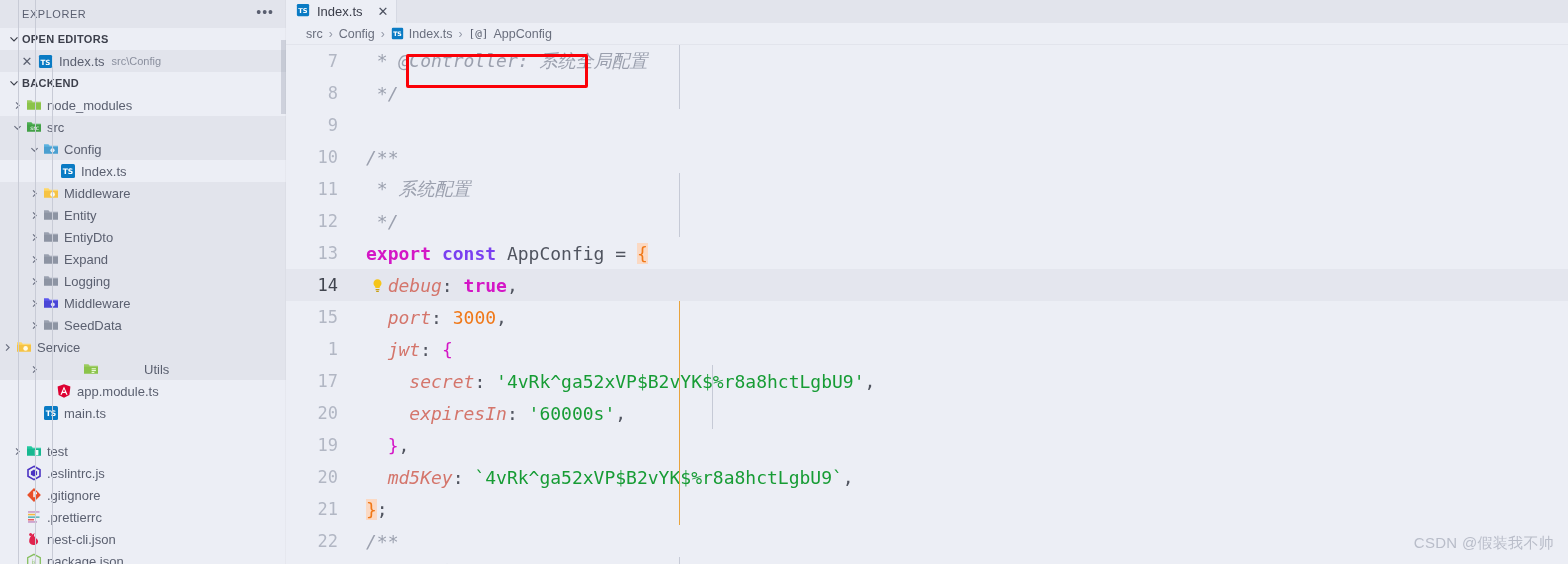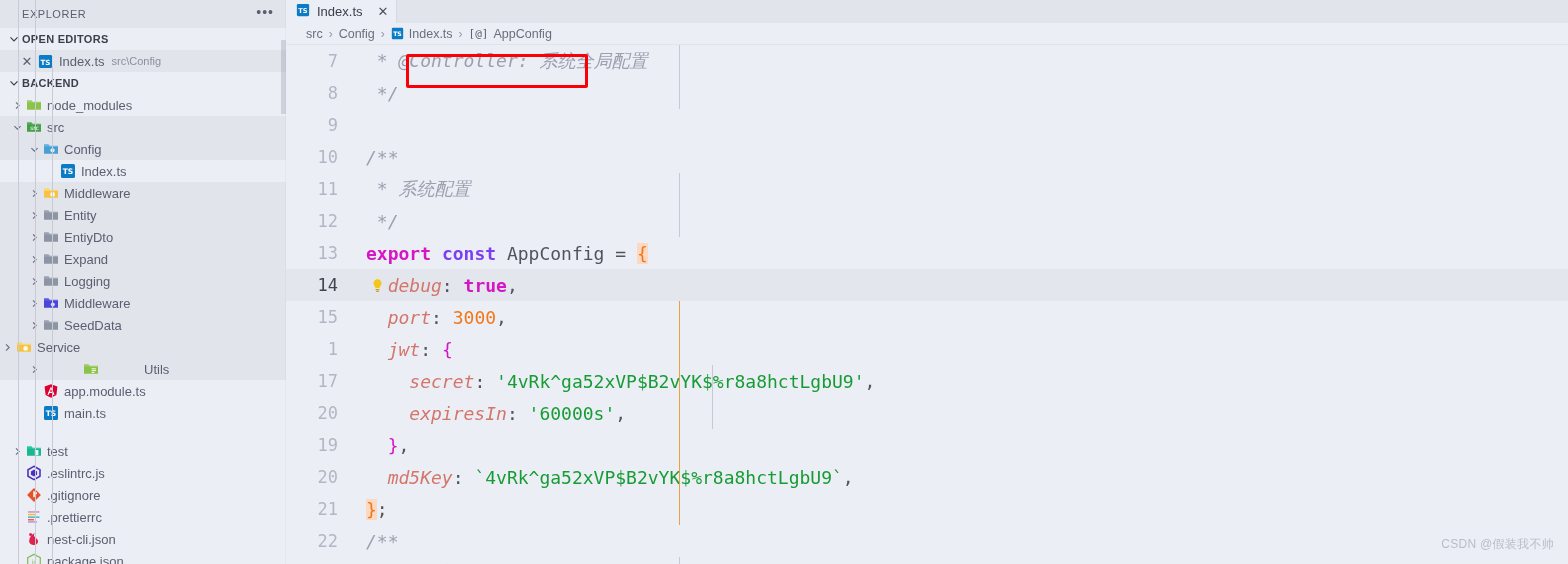--- a/index.html
+++ b/index.html
@@ -188,21 +188,21 @@
 
   .redbox {
     position: absolute;
     border: 3px solid #fb0007;
     border-radius: 2px;
     pointer-events: none;
   }
 
   .watermark {
     position: absolute; right: 14px; bottom: 11px;
-    font-size: 12px; color: #b9bdc9;
+    font-size: 15px; color: #b9bdc9;
     letter-spacing: .3px;
     font-family: "Liberation Sans", sans-serif;
   }
 </style>
 </head>
 <body>
 
 <div id="root">
 
   <div id="sidebar">
@@ -422,21 +422,21 @@
             <svg width="16" height="16" viewBox="0 0 16 16" style="display: block;">
               <path d="M1 4 h4.4 l1.3 1.5 H15 v7.2 H1z" fill="#8bc34a"></path>
               <path d="M1 3.2 h4.4 l1.3 1.5 H15 v1.1 H1z" fill="#9ccc5f"></path>
               <rect x="8.6" y="7.3" width="4.3" height="1" fill="#f4ffe9"></rect>
               <rect x="8.6" y="9.1" width="4.3" height="1" fill="#f4ffe9"></rect>
               <rect x="8.6" y="10.9" width="2.8" height="1" fill="#f4ffe9"></rect>
             </svg>
           </span>
           <span class="lbl">Utils</span>
         </div>
-        <div class="tree-row" style="padding-left: 27px;">
+        <div class="tree-row" style="padding-left: 40px;">
           <span class="twisty"></span>
           <span class="ficon">
             <svg width="16" height="16" viewBox="0 0 16 16" style="display: block;">
               <path d="M8 1.2 L14.4 3.5 L13.4 12 L8 14.8 L2.6 12 L1.6 3.5z" fill="#dd0031"></path>
               <path d="M8 3.6 L11.6 11.7 h-1.4l-.72-1.8H6.52l-.72 1.8H4.4z M8 6.1 L6.9 8.75h2.2z" fill="#fff"></path>
             </svg>
           </span>
           <span class="lbl">app.module.ts</span>
         </div>
         <div class="tree-row" style="padding-left: 27px;">

